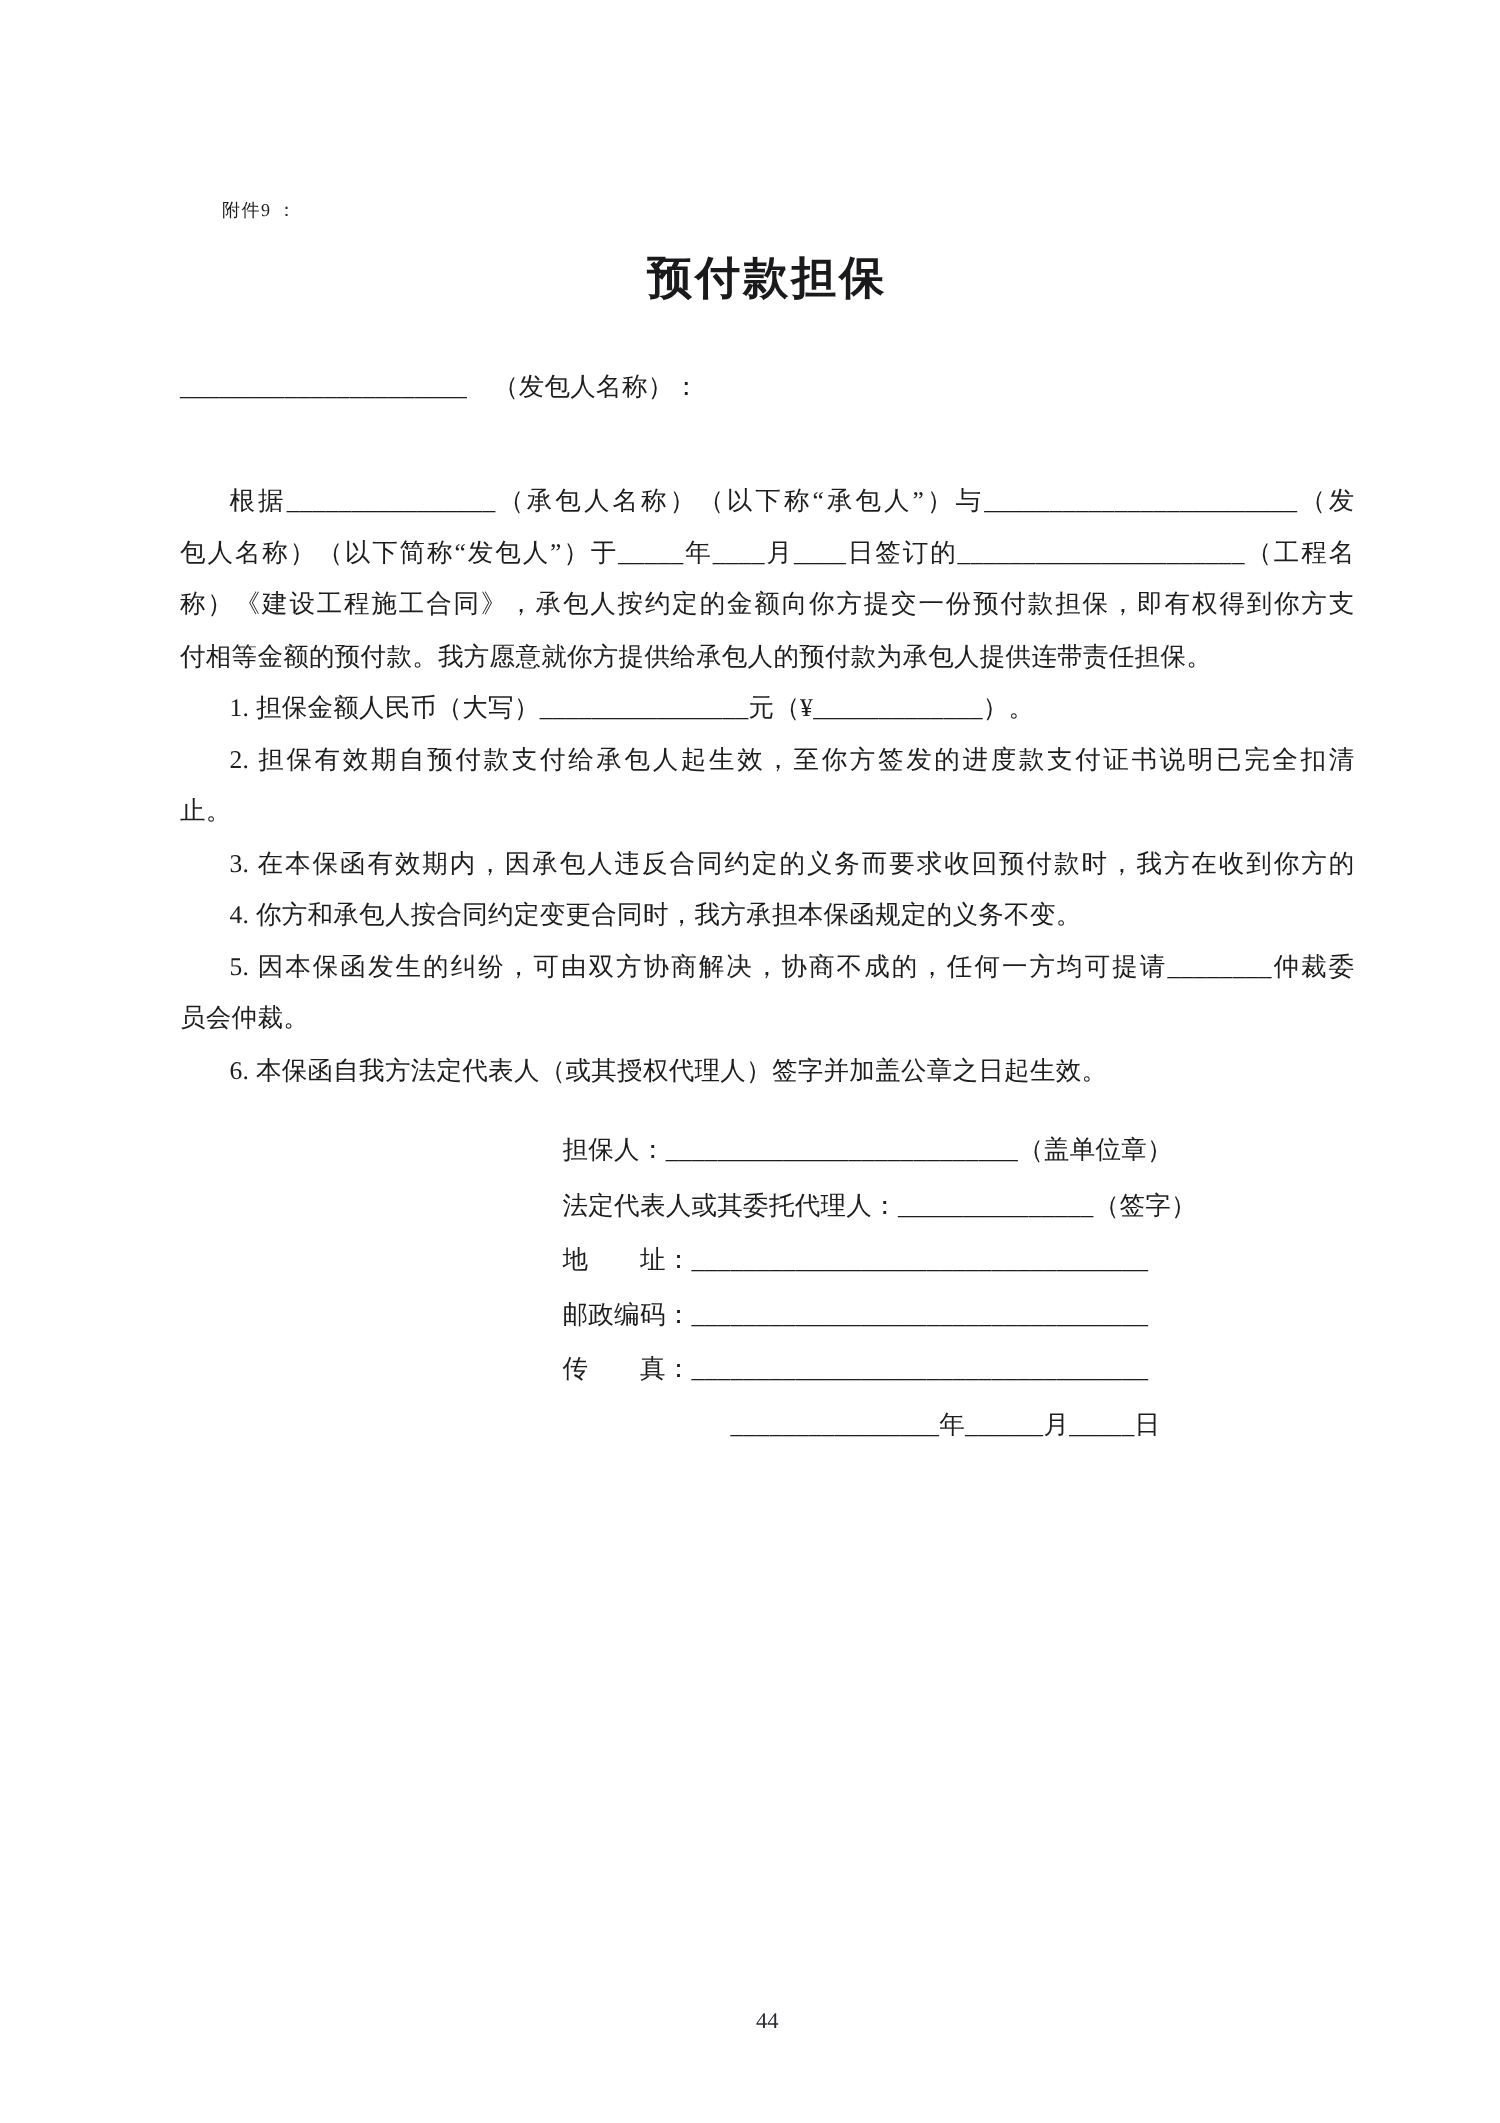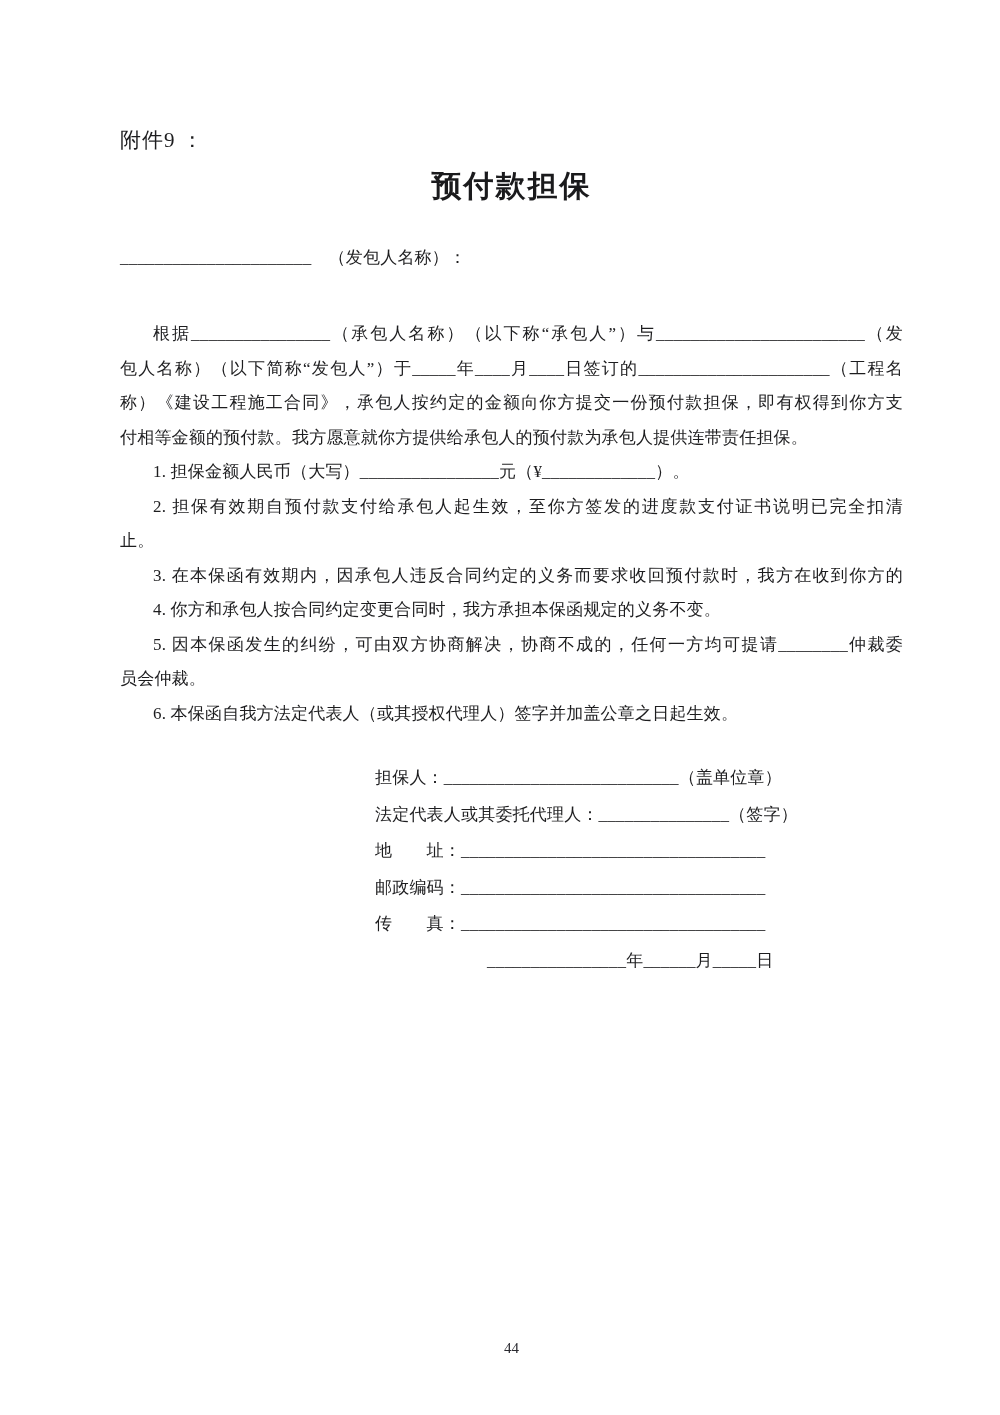--- a/index.html
+++ b/index.html
@@ -17,22 +17,23 @@
     padding: 123px 97px 56px 120px;
     display: flex;
     flex-direction: column;
     font-family: "Liberation Serif", "DejaVu Serif", serif;
     color: #1d1d1f;
     font-size: 17px;
     overflow: hidden;
   }
   .attachment-label {
     line-height: 34.5px;
-    font-size: 21px;
+    font-size: 12px;
     letter-spacing: 1px;
+    margin-left: 28px;
   }
   .doc-title {
     margin: 10px 0 0 0;
     font-family: "Liberation Sans", "DejaVu Sans", sans-serif;
     font-size: 30px;
     font-weight: 600;
     letter-spacing: 2px;
     text-align: center;
     line-height: 36px;
     color: #1a1a1c;
@@ -48,21 +49,21 @@
     line-height: 34.5px;
     min-height: 34.5px;
     letter-spacing: 0.2px;
   }
   .ind { text-indent: 33px; }
   .fill {
     text-align: justify;
     text-align-last: justify;
   }
   .sig-block {
-    margin-top: 29px;
+    margin-top: 18px;
     margin-left: 255px;
   }
   .sig-ln {
     line-height: 36.5px;
     min-height: 36.5px;
     letter-spacing: 0.2px;
   }
   .date-ln {
     margin-left: 112px;
   }

